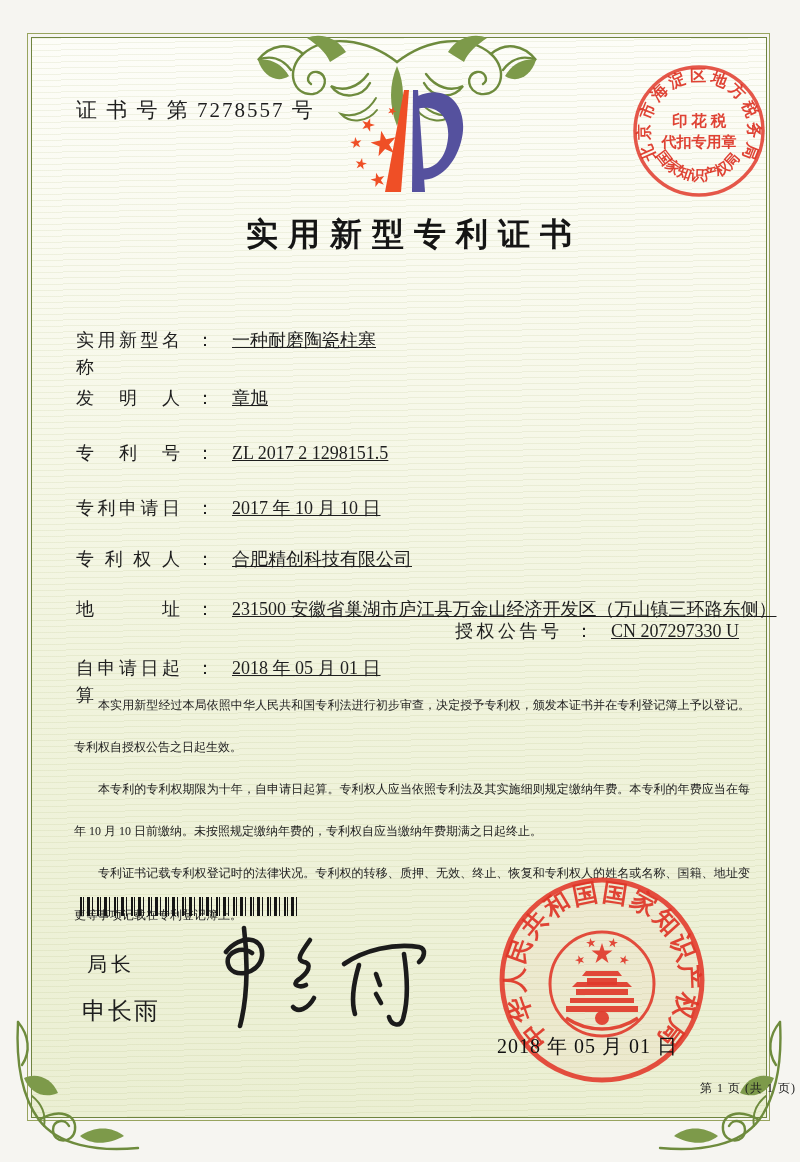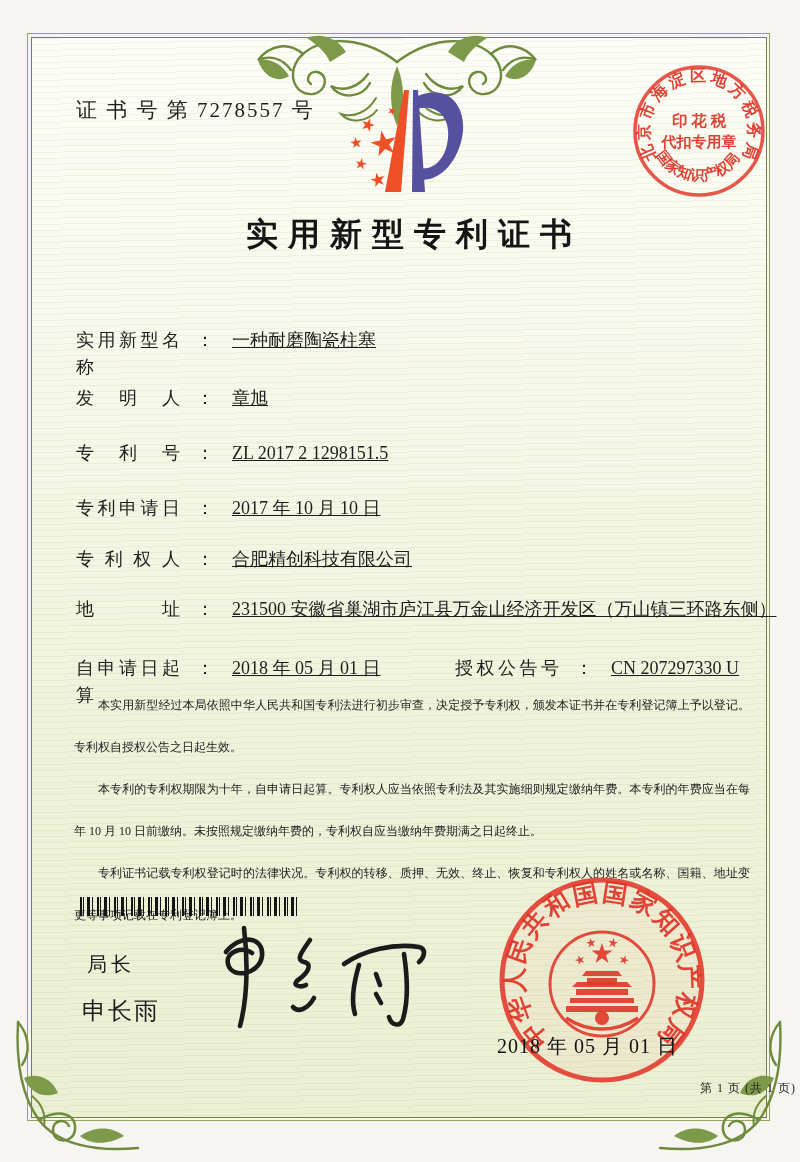--- a/index.html
+++ b/index.html
@@ -182,21 +182,21 @@
   <div class="frow" style="top:596px">
     <span class="flabel">地址</span>
       <span class="fcolon">：</span>
     <span class="fvalue" style="width:556px">231500 安徽省巢湖市庐江县万金山经济开发区（万山镇三环路东侧）</span>
   </div>
   <div class="frow" style="top:655px">
     <span class="flabel">自申请日起算</span>
       <span class="fcolon">：</span>
     <span class="fvalue">2018 年 05 月 01 日</span>
   </div>
-  <div class="frow frow2" style="top:655px">
+  <div class="frow frow2" style="top:618px">
     <span class="flabel">授权公告号</span>
       <span class="fcolon">：</span>
     <span class="fvalue">CN 207297330 U</span>
   </div>
 
   <div class="paras">
     <p>本实用新型经过本局依照中华人民共和国专利法进行初步审查，决定授予专利权，颁发本证书并在专利登记簿上予以登记。专利权自授权公告之日起生效。</p>
     <p>本专利的专利权期限为十年，自申请日起算。专利权人应当依照专利法及其实施细则规定缴纳年费。本专利的年费应当在每年 10 月 10 日前缴纳。未按照规定缴纳年费的，专利权自应当缴纳年费期满之日起终止。</p>
     <p>专利证书记载专利权登记时的法律状况。专利权的转移、质押、无效、终止、恢复和专利权人的姓名或名称、国籍、地址变更等事项记载在专利登记簿上。</p>
   </div>

